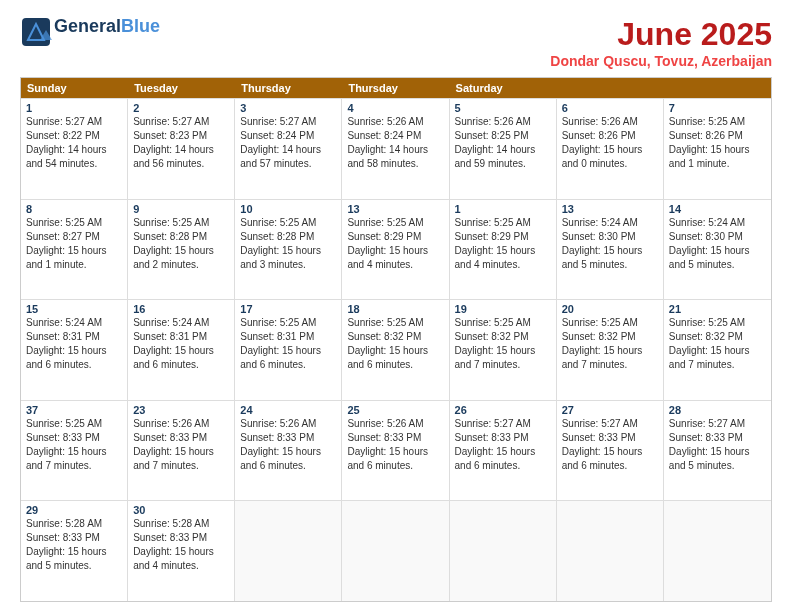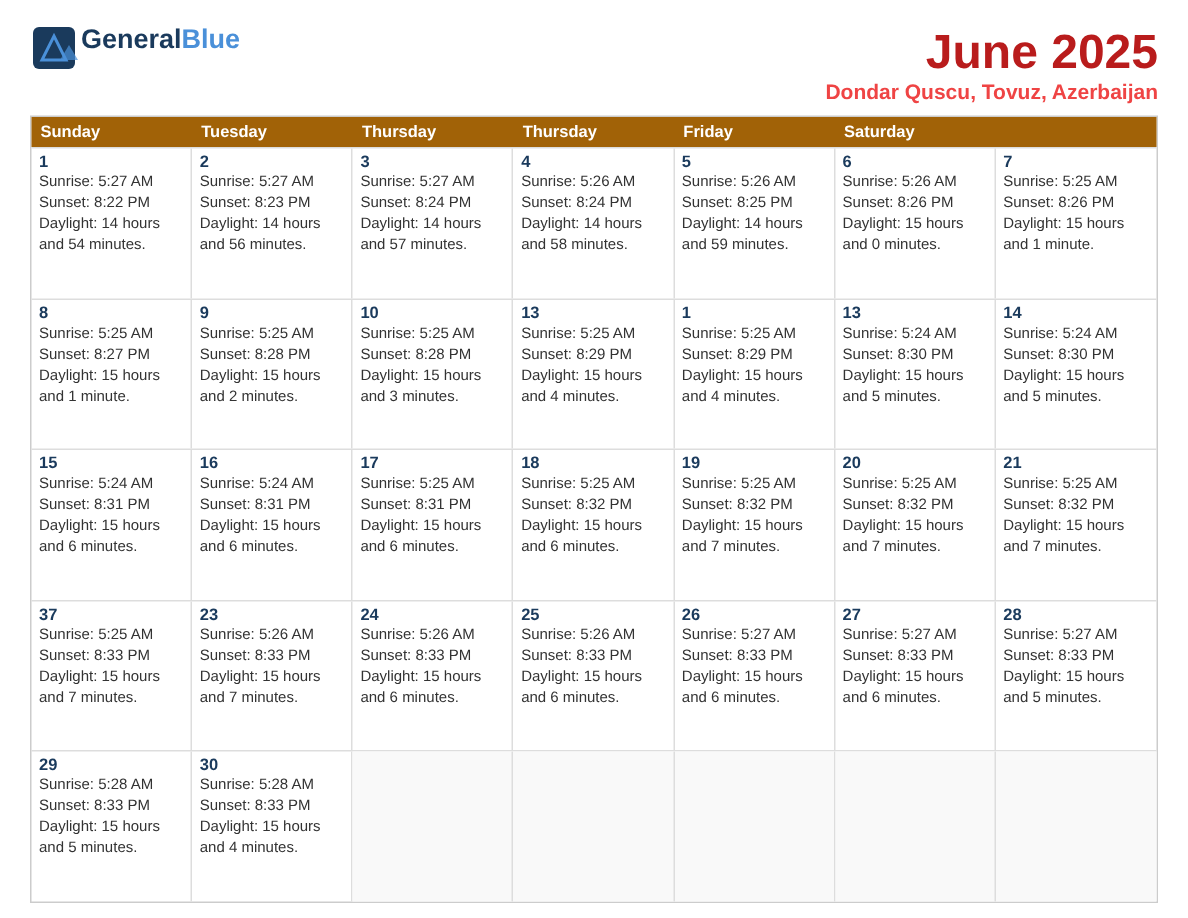--- a/index.html
+++ b/index.html
@@ -118,21 +118,20 @@
       <div class="location">Dondar Quscu, Tovuz, Azerbaijan</div>
     </div>
   </div>
 
   <div class="calendar">
     <div class="cal-header">
       <div class="cal-header-cell">Sunday</div>
       <div class="cal-header-cell">Tuesday</div>
       <div class="cal-header-cell">Thursday</div>
       <div class="cal-header-cell">Thursday</div>
-      <div class="cal-header-cell">Friday</div>
       <div class="cal-header-cell">Saturday</div>
     </div>
     <div class="cal-body" id="cal-body">
     <div class="cal-row">
           <div class="cal-cell">
             <span class="day-num">1</span>
             <div class="day-info" style="white-space: pre-line;">Sunrise: 5:27 AM
 Sunset: 8:22 PM
 Daylight: 14 hours
 and 54 minutes.</div>

